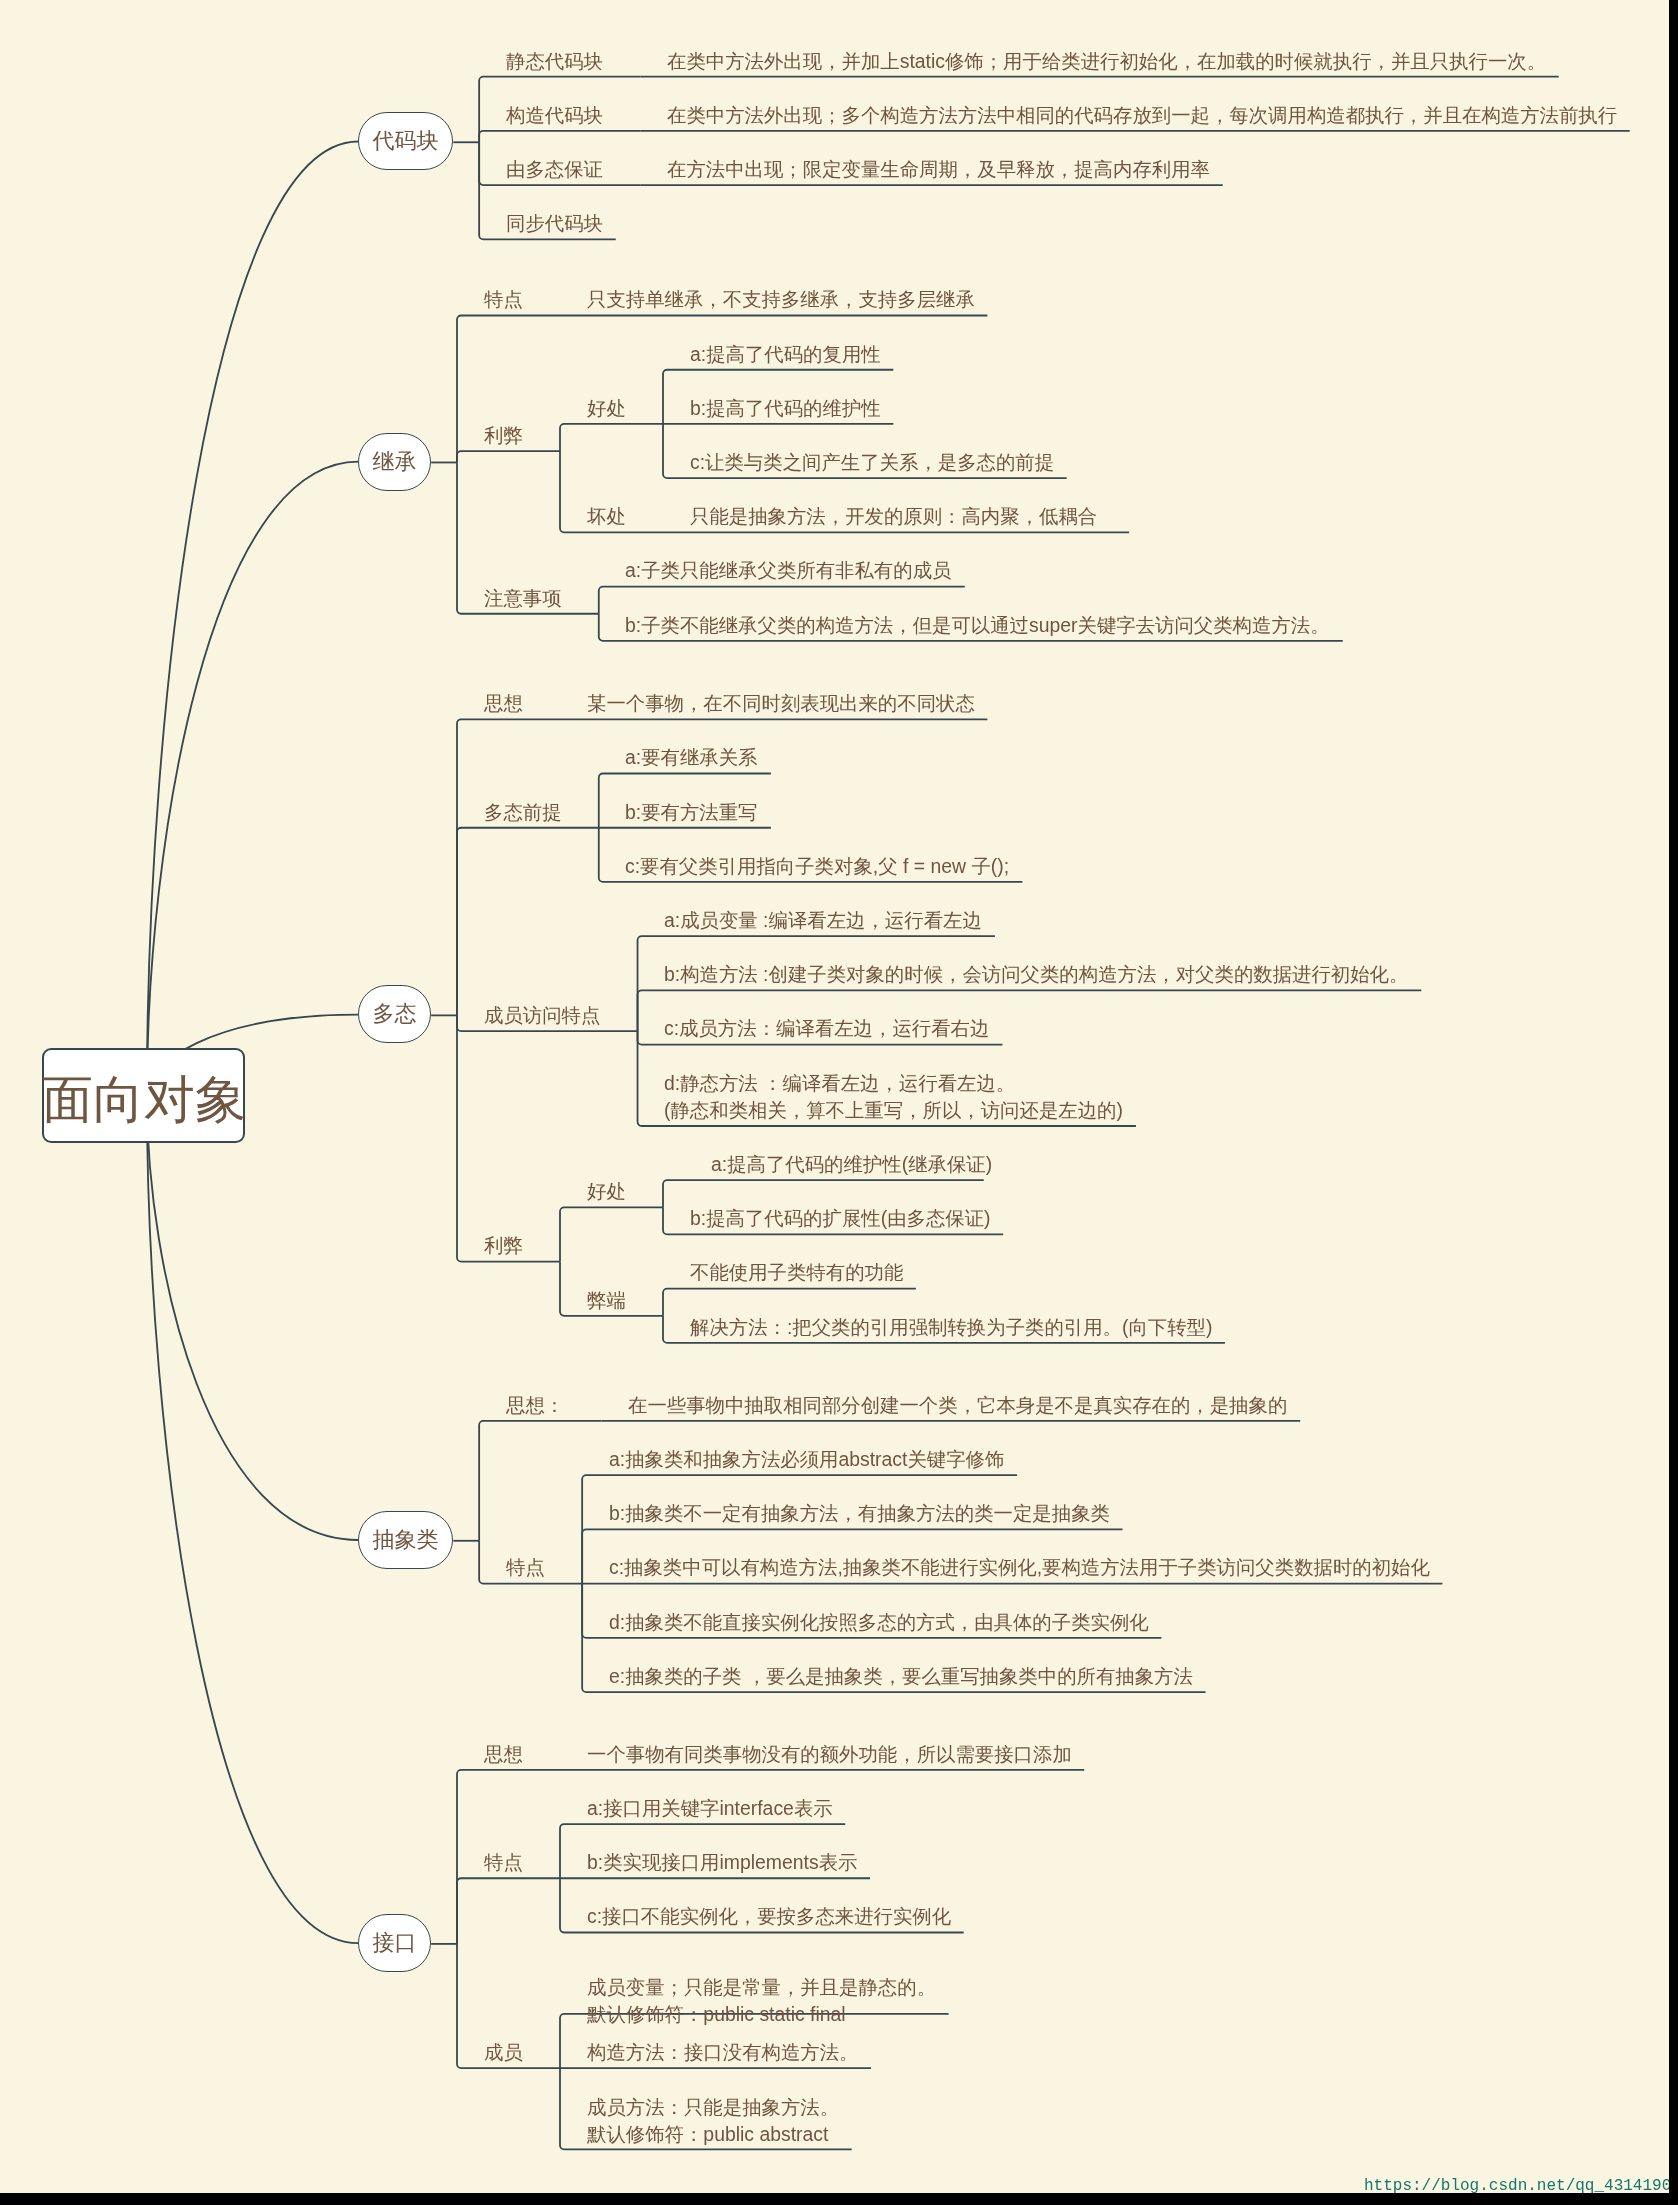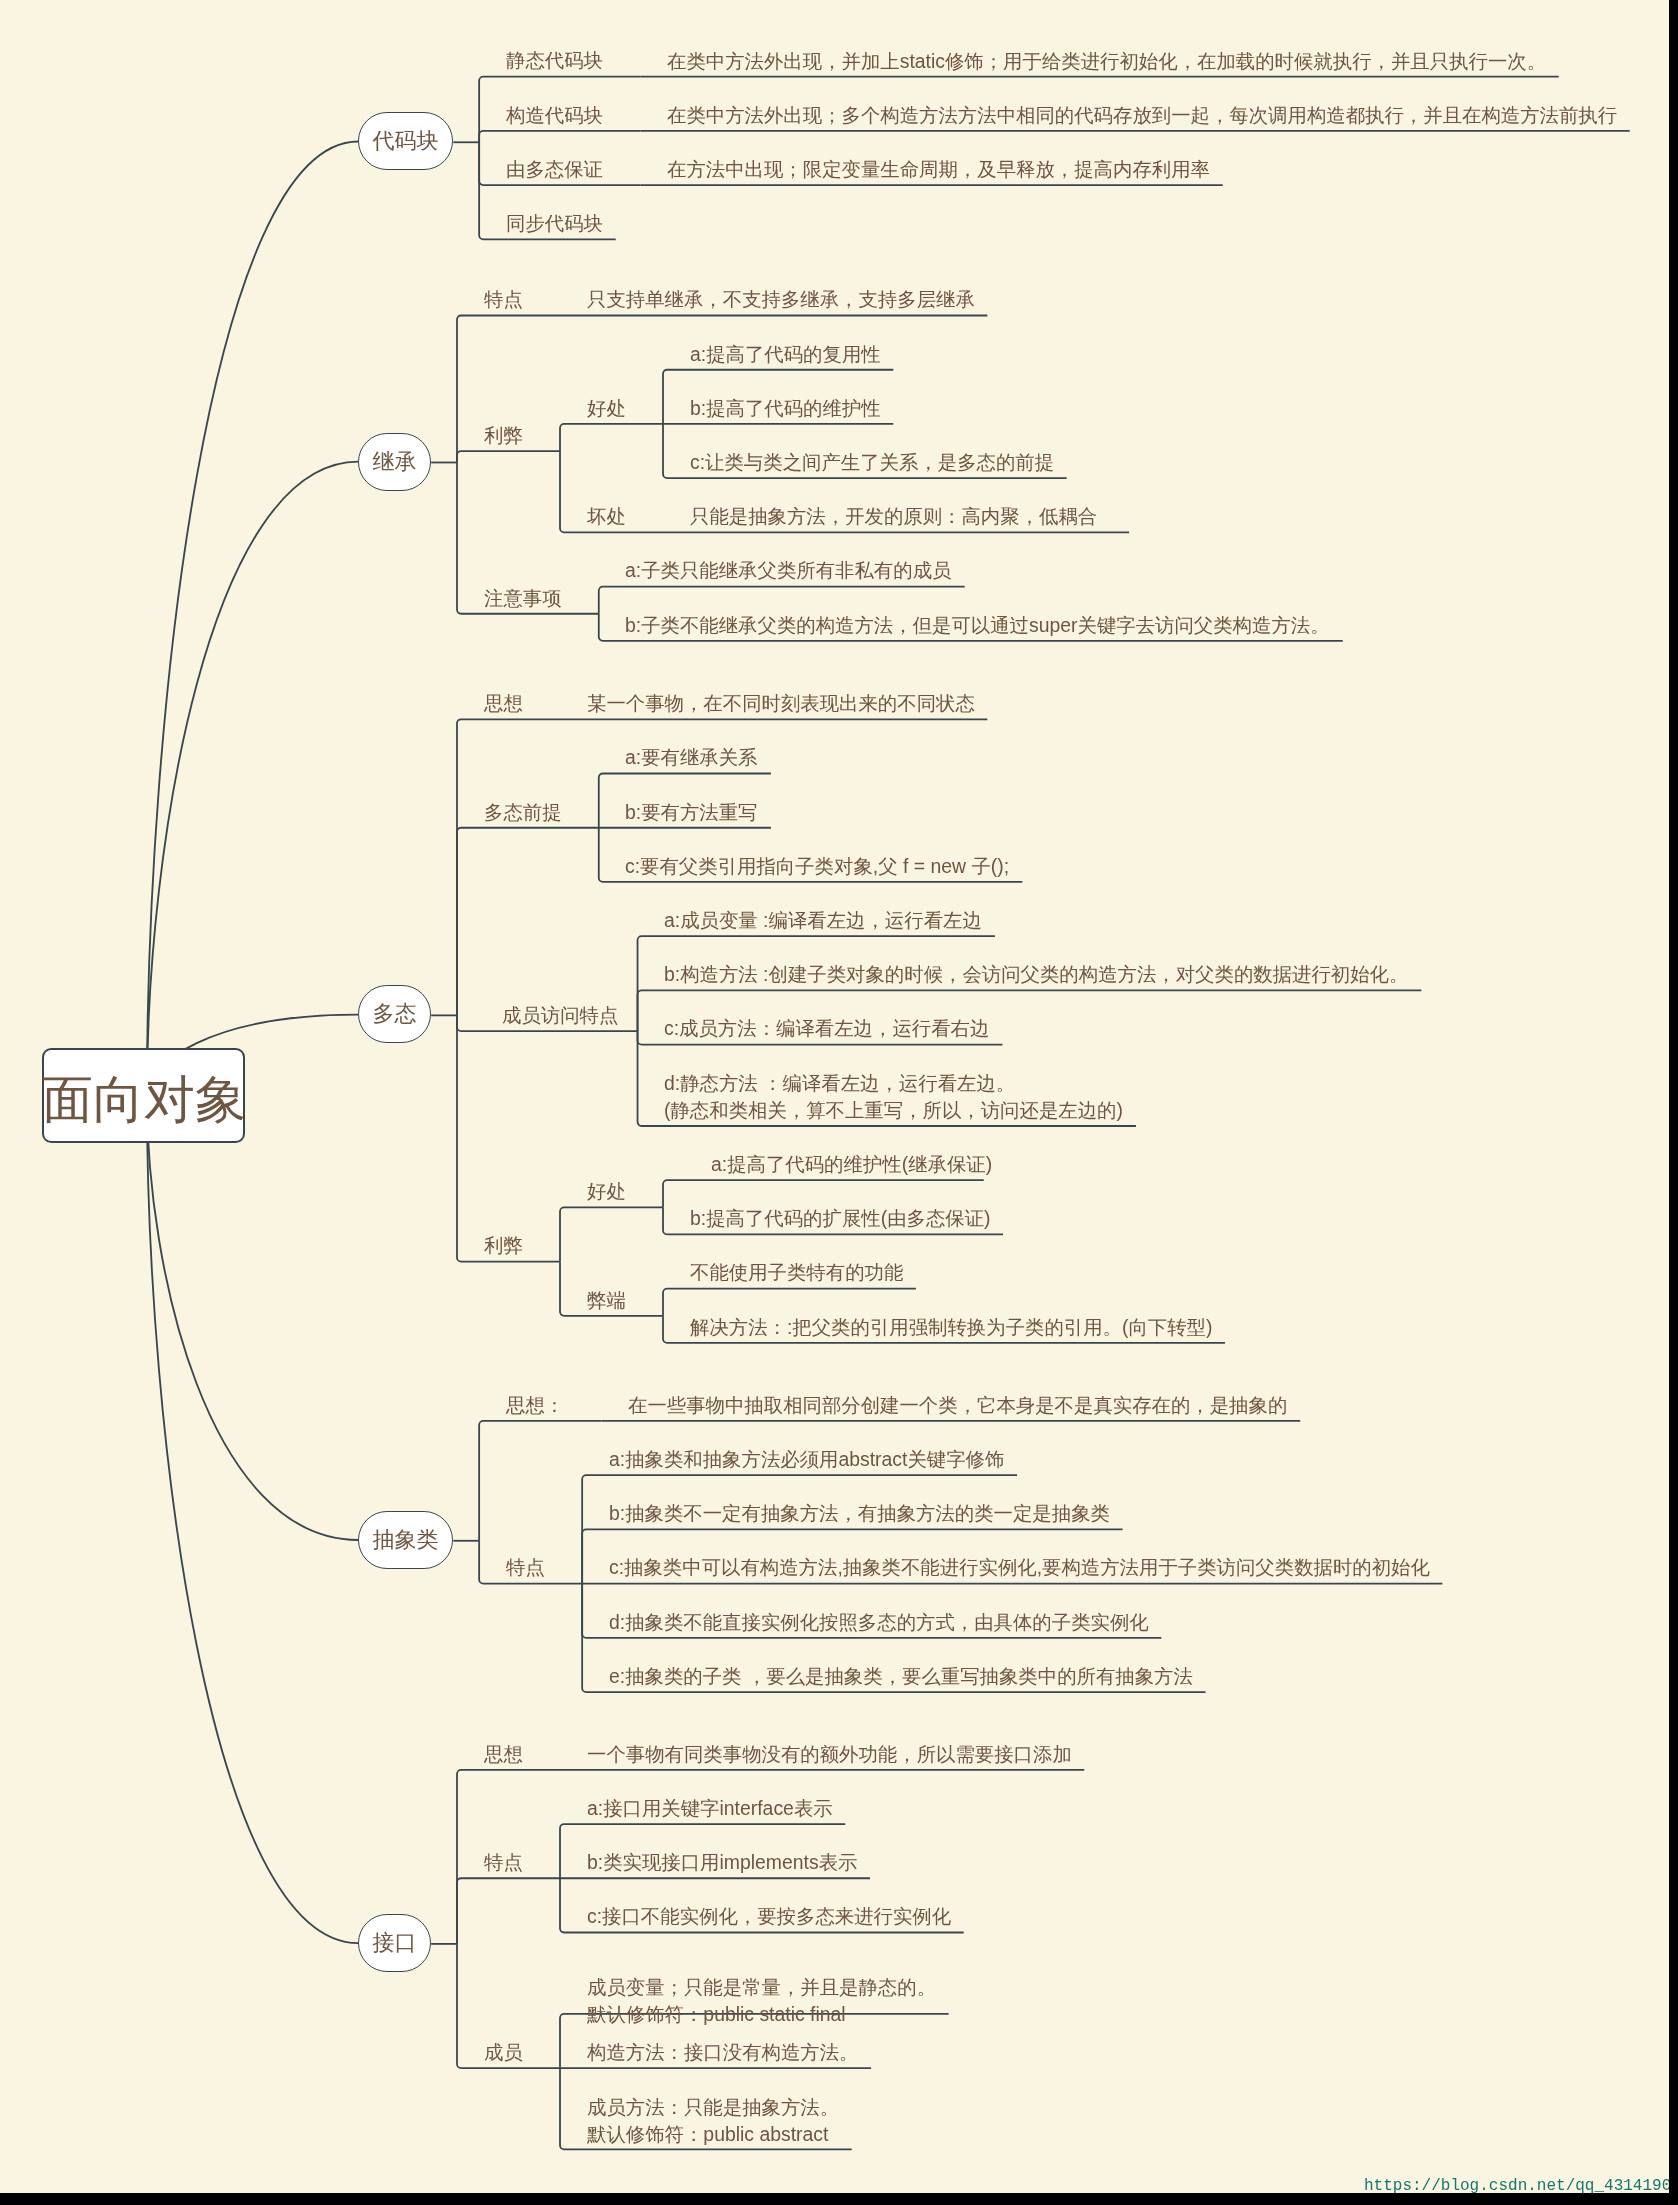--- a/index.html
+++ b/index.html
@@ -94,21 +94,21 @@
         <path d="M159 1187 C 159 915.0371, 226.555 500.225, 388 500.225" fill="none" stroke="#38474F" stroke-width="2" stroke-linecap="butt"></path>
         <path d="M159 1187 C 159 1152.251, 226.555 1099.25, 388 1099.25" fill="none" stroke="#38474F" stroke-width="2" stroke-linecap="butt"></path>
         <path d="M159 1187 C 159 1377.674, 226.555 1668.5, 388 1668.5" fill="none" stroke="#38474F" stroke-width="2" stroke-linecap="butt"></path>
         <path d="M159 1187 C 159 1550.6369, 226.555 2105.275, 388 2105.275" fill="none" stroke="#38474F" stroke-width="2" stroke-linecap="butt"></path>
       </svg>
     <div id="nodes">
         <div class="l1wrap" style="left: 358px; top: 112px; width: 95px; height: 58px;">
           <div class="l1box" style="border-radius: 29px;"></div>
           <div class="l1text" style="left: 0px; top: 0px; width: 95px; text-align: center; line-height: 58px;">代码块</div>
         </div>
-        <div class="nodetext" style="left: 506px; top: 48px; font-family: Liberation Serif, serif;">静态代码块</div>
+        <div class="nodetext" style="left: 506px; top: 48px;">静态代码块</div>
         <div class="nodetext" style="left: 667px; top: 48px;">在类中方法外出现，并加上static修饰；用于给类进行初始化，在加载的时候就执行，并且只执行一次。</div>
         <div class="nodetext" style="left: 506px; top: 102px;">构造代码块</div>
         <div class="nodetext" style="left: 667px; top: 102px;">在类中方法外出现；多个构造方法方法中相同的代码存放到一起，每次调用构造都执行，并且在构造方法前执行</div>
         <div class="nodetext" style="left: 506px; top: 156px;">由多态保证</div>
         <div class="nodetext" style="left: 667px; top: 156px;">在方法中出现；限定变量生命周期，及早释放，提高内存利用率</div>
         <div class="nodetext" style="left: 506px; top: 210px;">同步代码块</div>
         <div class="l1wrap" style="left: 358px; top: 433px; width: 73px; height: 58px;">
           <div class="l1box" style="border-radius: 29px;"></div>
           <div class="l1text" style="left: 0px; top: 0px; width: 73px; text-align: center; line-height: 58px;">继承</div>
         </div>
@@ -127,21 +127,21 @@
         <div class="l1wrap" style="left: 358px; top: 985px; width: 73px; height: 58px;">
           <div class="l1box" style="border-radius: 29px;"></div>
           <div class="l1text" style="left: 0px; top: 0px; width: 73px; text-align: center; line-height: 58px;">多态</div>
         </div>
         <div class="nodetext" style="left: 484px; top: 690px;">思想</div>
         <div class="nodetext" style="left: 587px; top: 690px;">某一个事物，在不同时刻表现出来的不同状态</div>
         <div class="nodetext" style="left: 484px; top: 799px;">多态前提</div>
         <div class="nodetext" style="left: 625px; top: 744px;">a:要有继承关系</div>
         <div class="nodetext" style="left: 625px; top: 799px;">b:要有方法重写</div>
         <div class="nodetext" style="left: 625px; top: 853px;">c:要有父类引用指向子类对象,父 f = new 子();</div>
-        <div class="nodetext" style="left: 484px; top: 1002px; margin-left: 18px;">成员访问特点</div>
+        <div class="nodetext" style="left: 484px; top: 1002px;">成员访问特点</div>
         <div class="nodetext" style="left: 664px; top: 907px;">a:成员变量 :编译看左边，运行看左边</div>
         <div class="nodetext" style="left: 664px; top: 961px;">b:构造方法 :创建子类对象的时候，会访问父类的构造方法，对父类的数据进行初始化。</div>
         <div class="nodetext" style="left: 664px; top: 1015px;">c:成员方法：编译看左边，运行看右边</div>
         <div class="nodetext" style="left: 664px; top: 1070px;">d:静态方法 ：编译看左边，运行看左边。
 (静态和类相关，算不上重写，所以，访问还是左边的)</div>
         <div class="nodetext" style="left: 484px; top: 1232px;">利弊</div>
         <div class="nodetext" style="left: 587px; top: 1178px;">好处</div>
         <div class="nodetext" style="left: 690px; top: 1151px; margin-left: 21px;">a:提高了代码的维护性(继承保证)</div>
         <div class="nodetext" style="left: 690px; top: 1205px;">b:提高了代码的扩展性(由多态保证)</div>
         <div class="nodetext" style="left: 587px; top: 1287px;">弊端</div>

